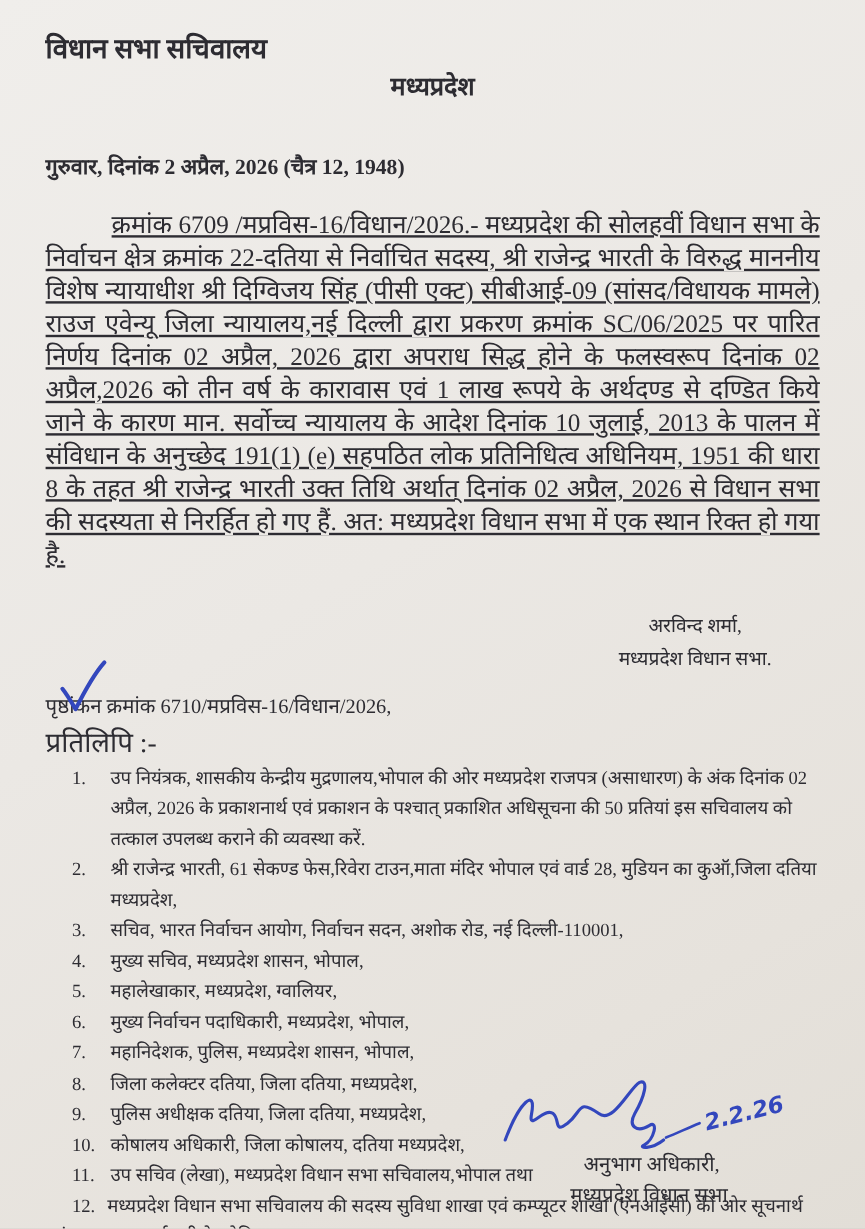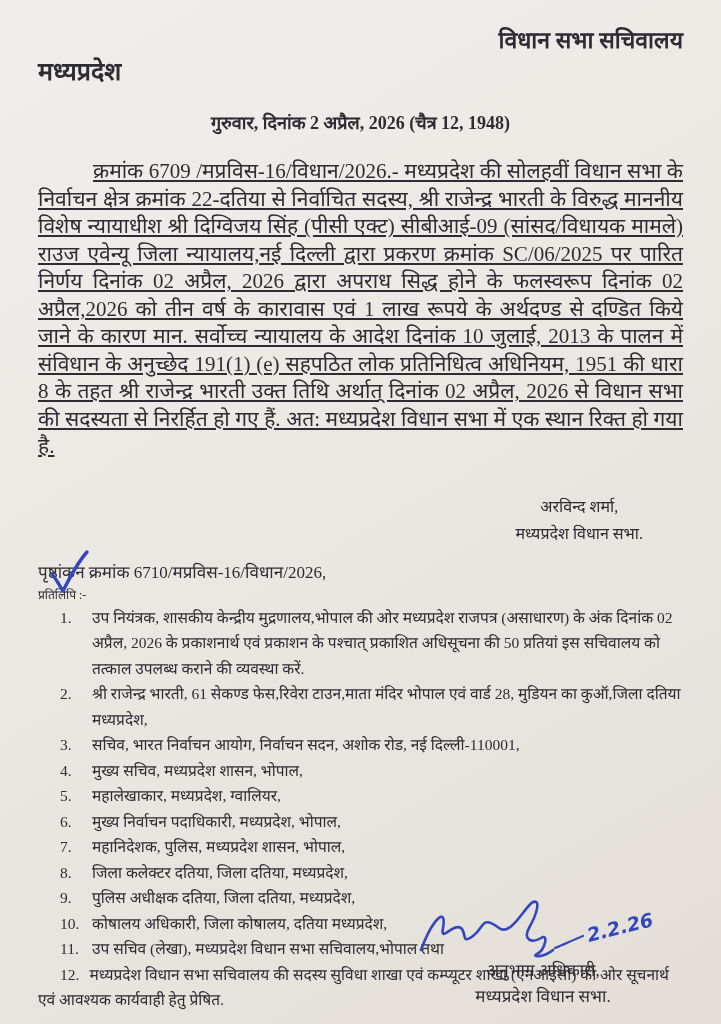--- a/index.html
+++ b/index.html
@@ -7,40 +7,40 @@
     position:relative;
     width:721px;height:1024px;
     margin:0 auto;
     box-sizing:border-box;
     padding:26px 38px 0 38px;
     background:linear-gradient(150deg,#f0eeeb 0%,#ebe8e4 45%,#e6e2dc 80%,#e2ded7 100%);
     color:#2d2c32;
     font-family:"Liberation Serif","DejaVu Serif",serif;
     overflow:hidden;
   }
-  .hdr-title{text-align:right;font-weight:bold;font-size:23px;line-height:30px;}
-  .hdr-subtitle{text-align:left;font-weight:bold;font-size:25px;line-height:28px;margin-top:2px;}
-  .hdr-date{text-align:center;font-weight:bold;font-size:18px;margin-top:24px;}
+  .hdr-title{text-align:left;font-weight:bold;font-size:23px;line-height:30px;}
+  .hdr-subtitle{text-align:center;font-weight:bold;font-size:21px;line-height:28px;margin-top:2px;}
+  .hdr-date{text-align:left;font-weight:bold;font-size:18px;margin-top:40px;}
   .main-para{
     margin:24px 0 0 0;
     font-size:21px;line-height:27.5px;
     text-align:justify;text-indent:55px;text-decoration:underline;
   }
   .sig-top{
     width:max-content;
     margin:32px 40px 0 auto;
     text-align:center;
     font-size:16px;line-height:27px;
   }
   .endorse-row{
     display:flex;justify-content:space-between;align-items:baseline;
     margin-top:13px;font-size:17px;
   }
   .endorse-date{margin-right:28px;}
-  .copies-label{font-size:12px;margin-top:3px;}
+  .copies-label{font-size:23px;margin-top:3px;}
   .copy-list{margin-top:2px;font-size:15.5px;line-height:25.5px;}
   .copy-item{display:flex;padding-left:22px;}
   .copy-no{flex:none;width:32px;}
   .copy-text{flex:1;}
   .copy-item-last{margin:0;text-indent:22px;}
   .copy-item-last .copy-no-inline{display:inline;padding-right:10px;text-align:center;}
   .check-overlay{position:absolute;left:47px;top:549px;}
   .sig-bottom{
     position:absolute;top:898px;right:28px;width:300px;
     text-align:center;font-size:17px;line-height:26px;

